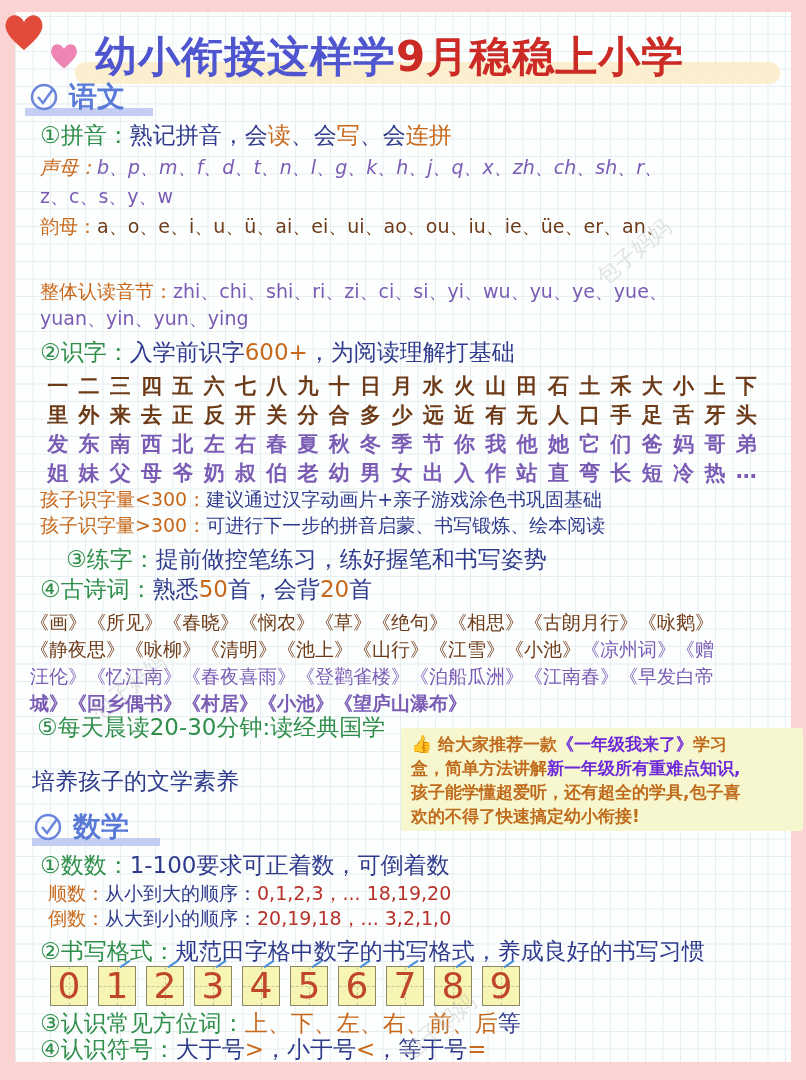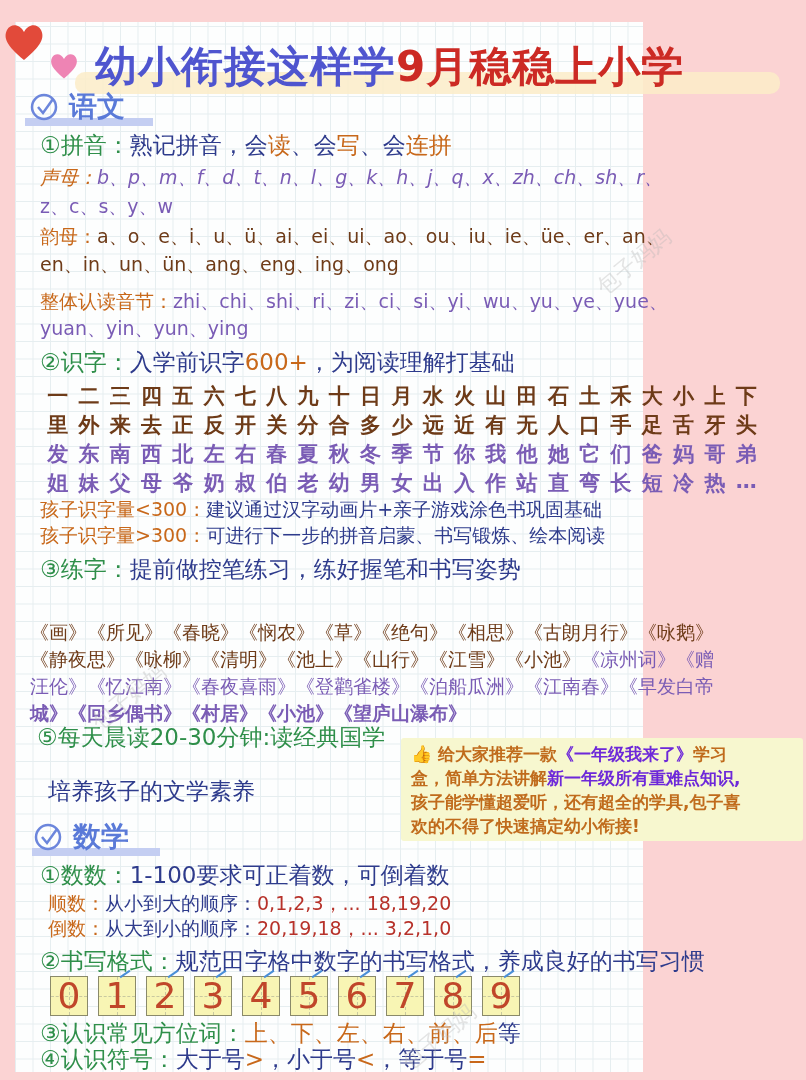--- a/index.html
+++ b/index.html
@@ -3,21 +3,21 @@
 <meta charset="utf-8">
 <style>
   * { margin:0; padding:0; box-sizing:border-box; }
   html, body { width:806px; height:1080px; overflow:hidden; }
   body {
     background:#fbd3d3;
     font-family:"DejaVu Sans", "Liberation Sans", sans-serif;
     position:relative;
   }
   .page {
-    position:absolute; left:15px; top:22px; width:628px; height:1050px;
+    position:absolute; left:15px; top:12px; width:776px; height:1050px;
     background-color:#fdfefe;
     background-image:
       linear-gradient(#e6eef0 1px, transparent 1px),
       linear-gradient(90deg, #e6eef0 1px, transparent 1px);
     background-size:17.5px 17.5px;
     background-position:0 4px;
   }
   .heart { position:absolute; }
   .title-wrap { position:absolute; left:60px; top:16px; width:720px; height:58px; }
   .title-hl { position:absolute; left:0; top:34px; width:705px; height:22px; background:#fbecc8; border-radius:10px; opacity:.85; }
@@ -94,21 +94,20 @@
   </div>
 
   <div class="line" style="top:142px;font-style:italic;">
     <span class="orange">声母：</span><span class="purple">b、p、m、f、d、t、n、l、g、k、h、j、q、x、zh、ch、sh、r、</span>
   </div>
   <div class="line purple" style="top:171px;">z、c、s、y、w</div>
 
   <div class="line" style="top:201px;text-align:right;">
     <span class="orange">韵母：</span><span class="brown">a、o、e、i、u、ü、ai、ei、ui、ao、ou、iu、ie、üe、er、an、</span>
   </div>
-  <div class="line brown" style="top:229px;">en、in、un、ün、ang、eng、ing、ong</div>
 
   <div class="line" style="top:266px;">
     <span class="orange">整体认读音节：</span><span class="purple">zhi、chi、shi、ri、zi、ci、si、yi、wu、yu、ye、yue、</span>
   </div>
   <div class="line purple" style="top:293px;">yuan、yin、yun、ying</div>
 
   <div class="line lh" style="top:327px;">
     <span class="green">②</span><span class="green">识字：</span><span class="navy">入学前识字</span><span class="orange">600+</span><span class="navy">，为阅读理解打基础</span>
   </div>
 
@@ -213,36 +212,39 @@
       <span>…</span>
   </div>
 
   <div class="line" style="top:474px;">
     <span class="orange">孩子识字量&lt;300：</span><span class="navy">建议通过汉字动画片+亲子游戏涂色书巩固基础</span>
   </div>
   <div class="line" style="top:500px;">
     <span class="orange">孩子识字量&gt;300：</span><span class="navy">可进行下一步的拼音启蒙、书写锻炼、绘本阅读</span>
   </div>
 
-  <div class="line lh" style="top:534px;">
+  <div class="line lh" style="top:534px;margin-left:26px;">
     <span class="green">③</span><span class="green">练字：</span><span class="navy">提前做控笔练习，练好握笔和书写姿势</span>
   </div>
 
+  <div class="line lh" style="top:564px;">
+    <span class="green">④</span><span class="green">古诗词：</span><span class="navy">熟悉</span><span class="orange">50</span><span class="navy">首，会背</span><span class="orange">20</span><span class="navy">首</span>
+  </div>
 
   <div class="line brown" style="top:597px;left:15px;">《画》《所见》《春晓》《悯农》《草》《绝句》《相思》《古朗月行》《咏鹅》</div>
   <div class="line" style="top:624px;left:15px;">
     <span class="brown">《静夜思》《咏柳》《清明》《池上》《山行》《江雪》《小池》</span><span class="purple">《凉州词》《赠</span>
   </div>
   <div class="line purple" style="top:651px;left:15px;">汪伦》《忆江南》《春夜喜雨》《登鹳雀楼》《泊船瓜洲》《江南春》《早发白帝</div>
   <div class="line purple" style="top:678px;left:15px;font-weight:bold;">城》《回乡偶书》《村居》《小池》《望庐山瀑布》</div>
 
   <div class="line lh" style="top:702px;left:22px;">
     <span class="green">⑤</span><span class="green">每天晨读20-30分钟:读经典国学</span>
   </div>
-  <div class="line navy lh" style="top:756px;left:17px;margin-left:16px;">培养孩子的文学素养</div>
+  <div class="line navy lh" style="top:756px;left:17px;">培养孩子的文学素养</div>
 
   <div class="rec-box">
     <div>
       <span style="color:#e8923a;">👍</span>
       <span>给大家推荐一款</span><span class="nv">《一年级我来了》</span><span>学习</span>
     </div>
     <div>
       <span>盒，简单方法讲解</span><span class="nv">新一年级所有重难点知识</span><span class="nv">,</span>
     </div>
     <div>孩子能学懂超爱听，还有超全的学具,包子喜</div>

